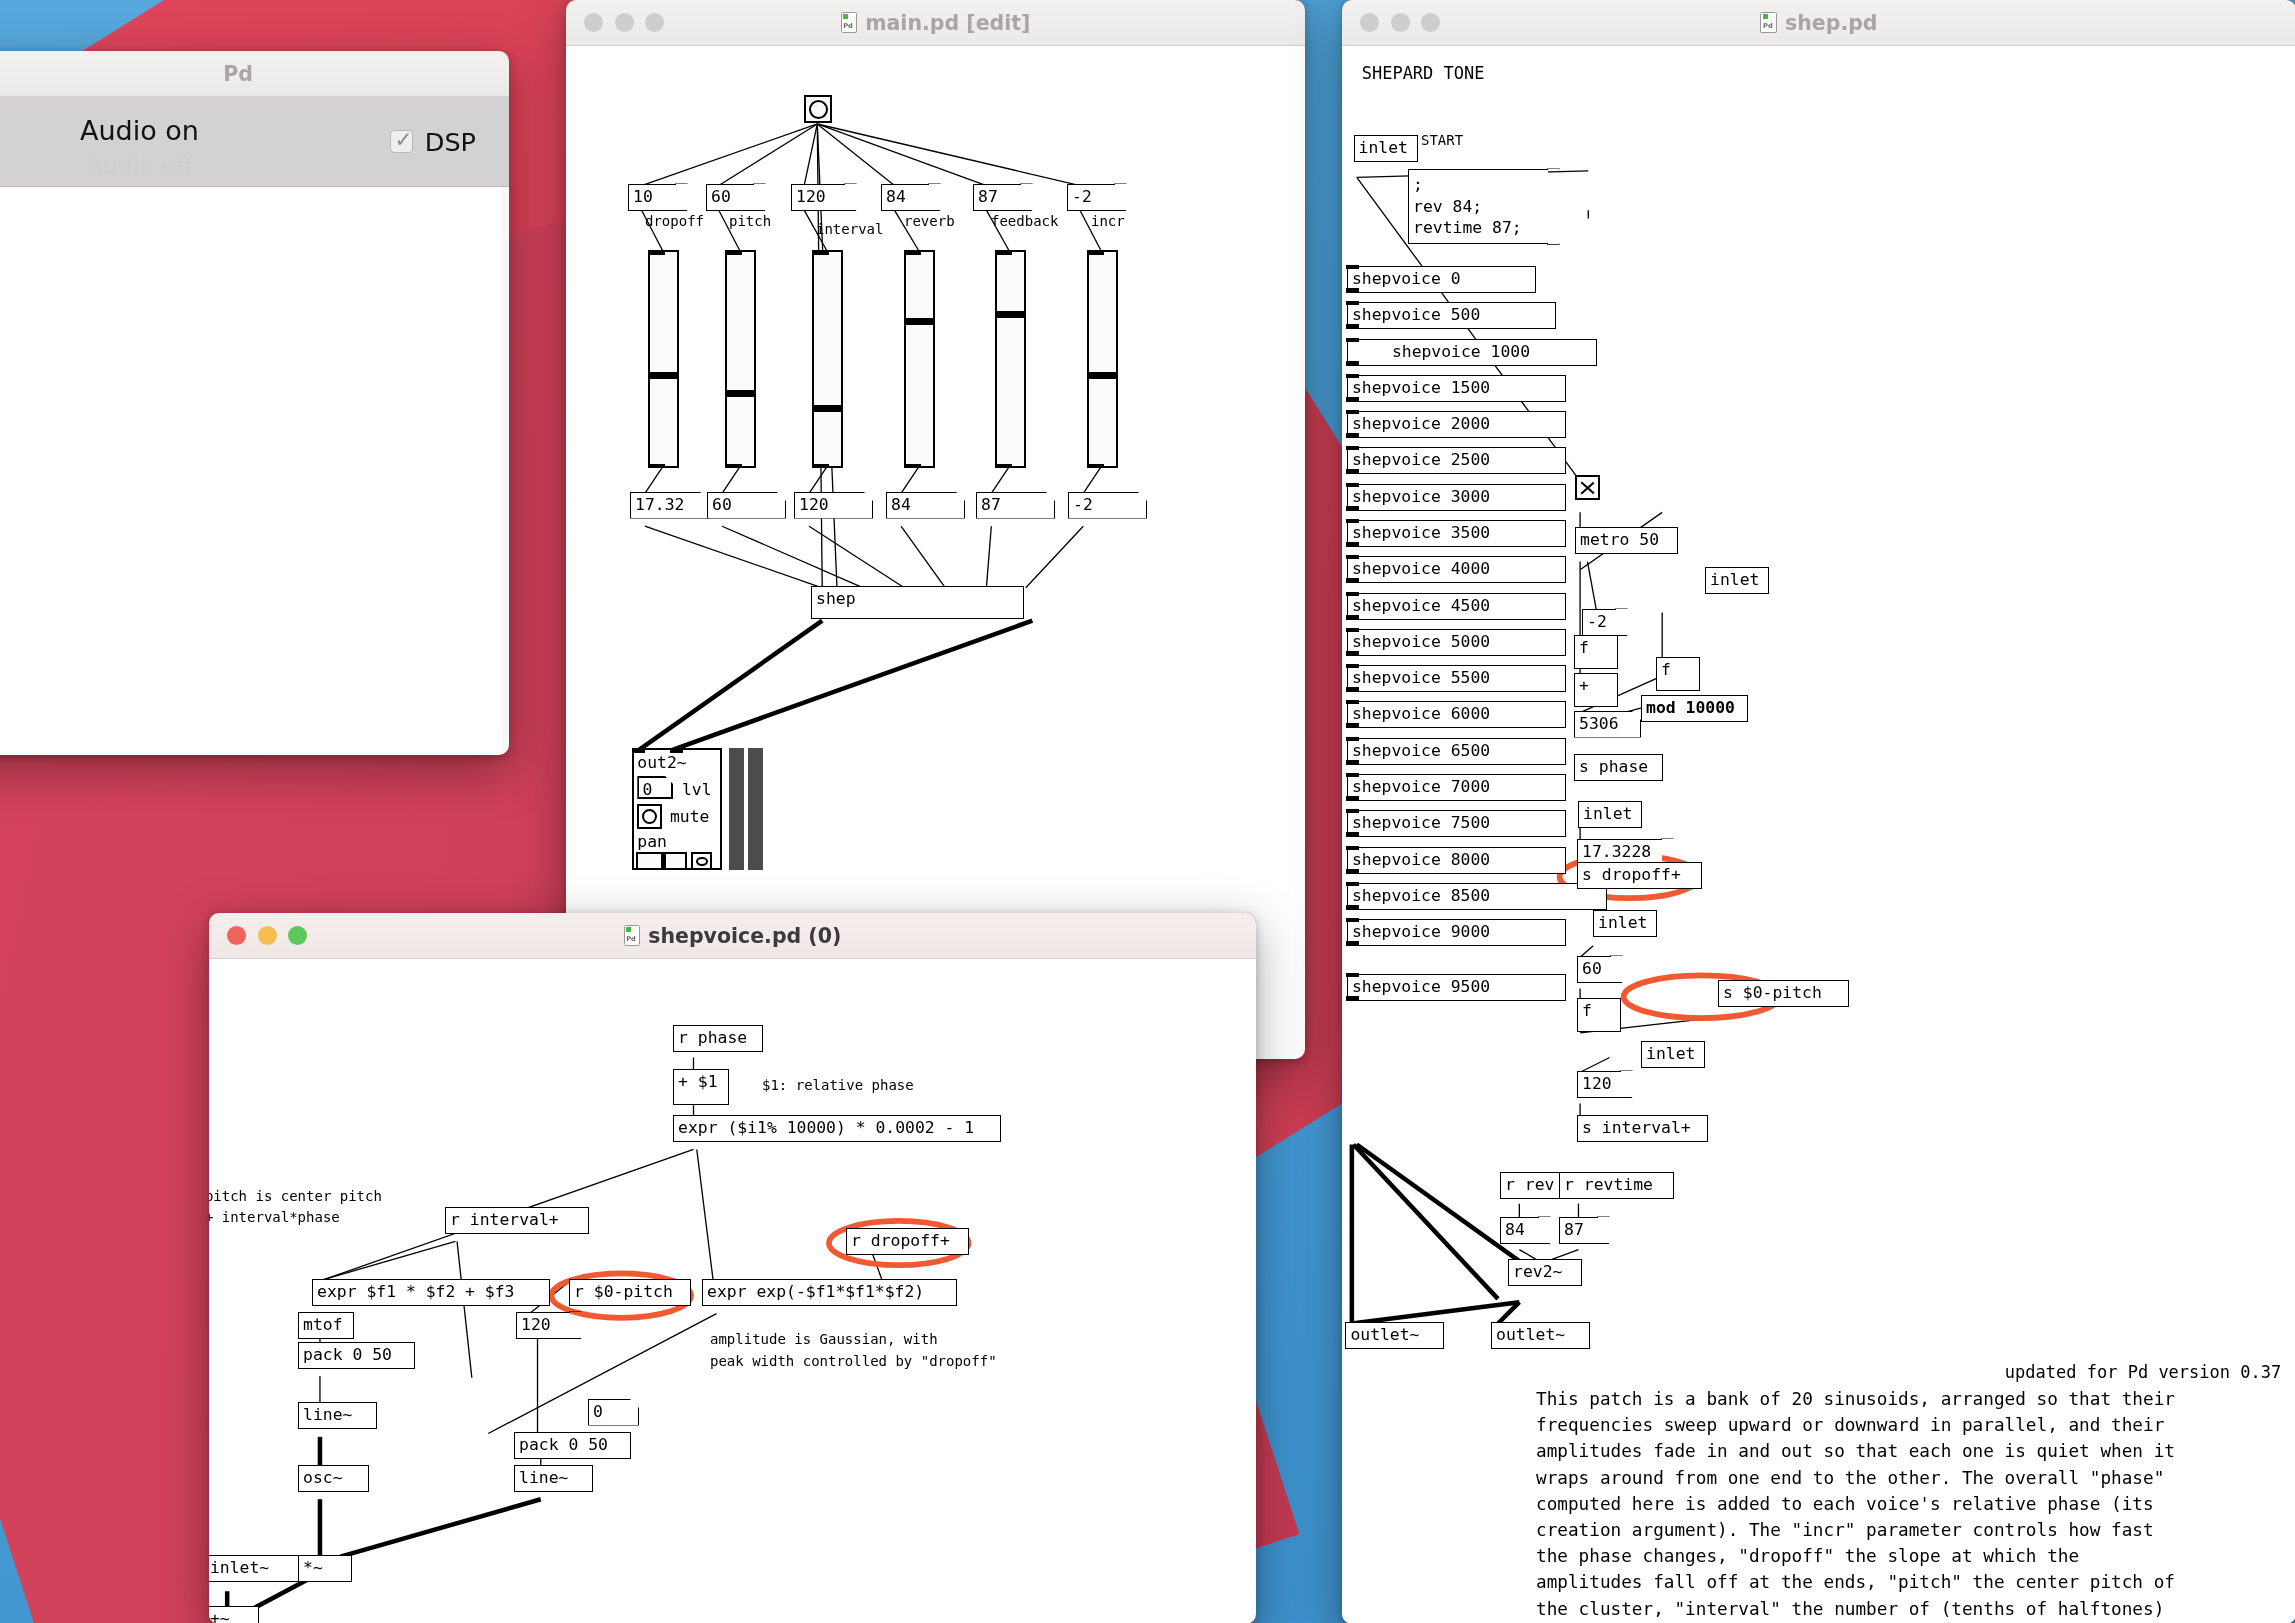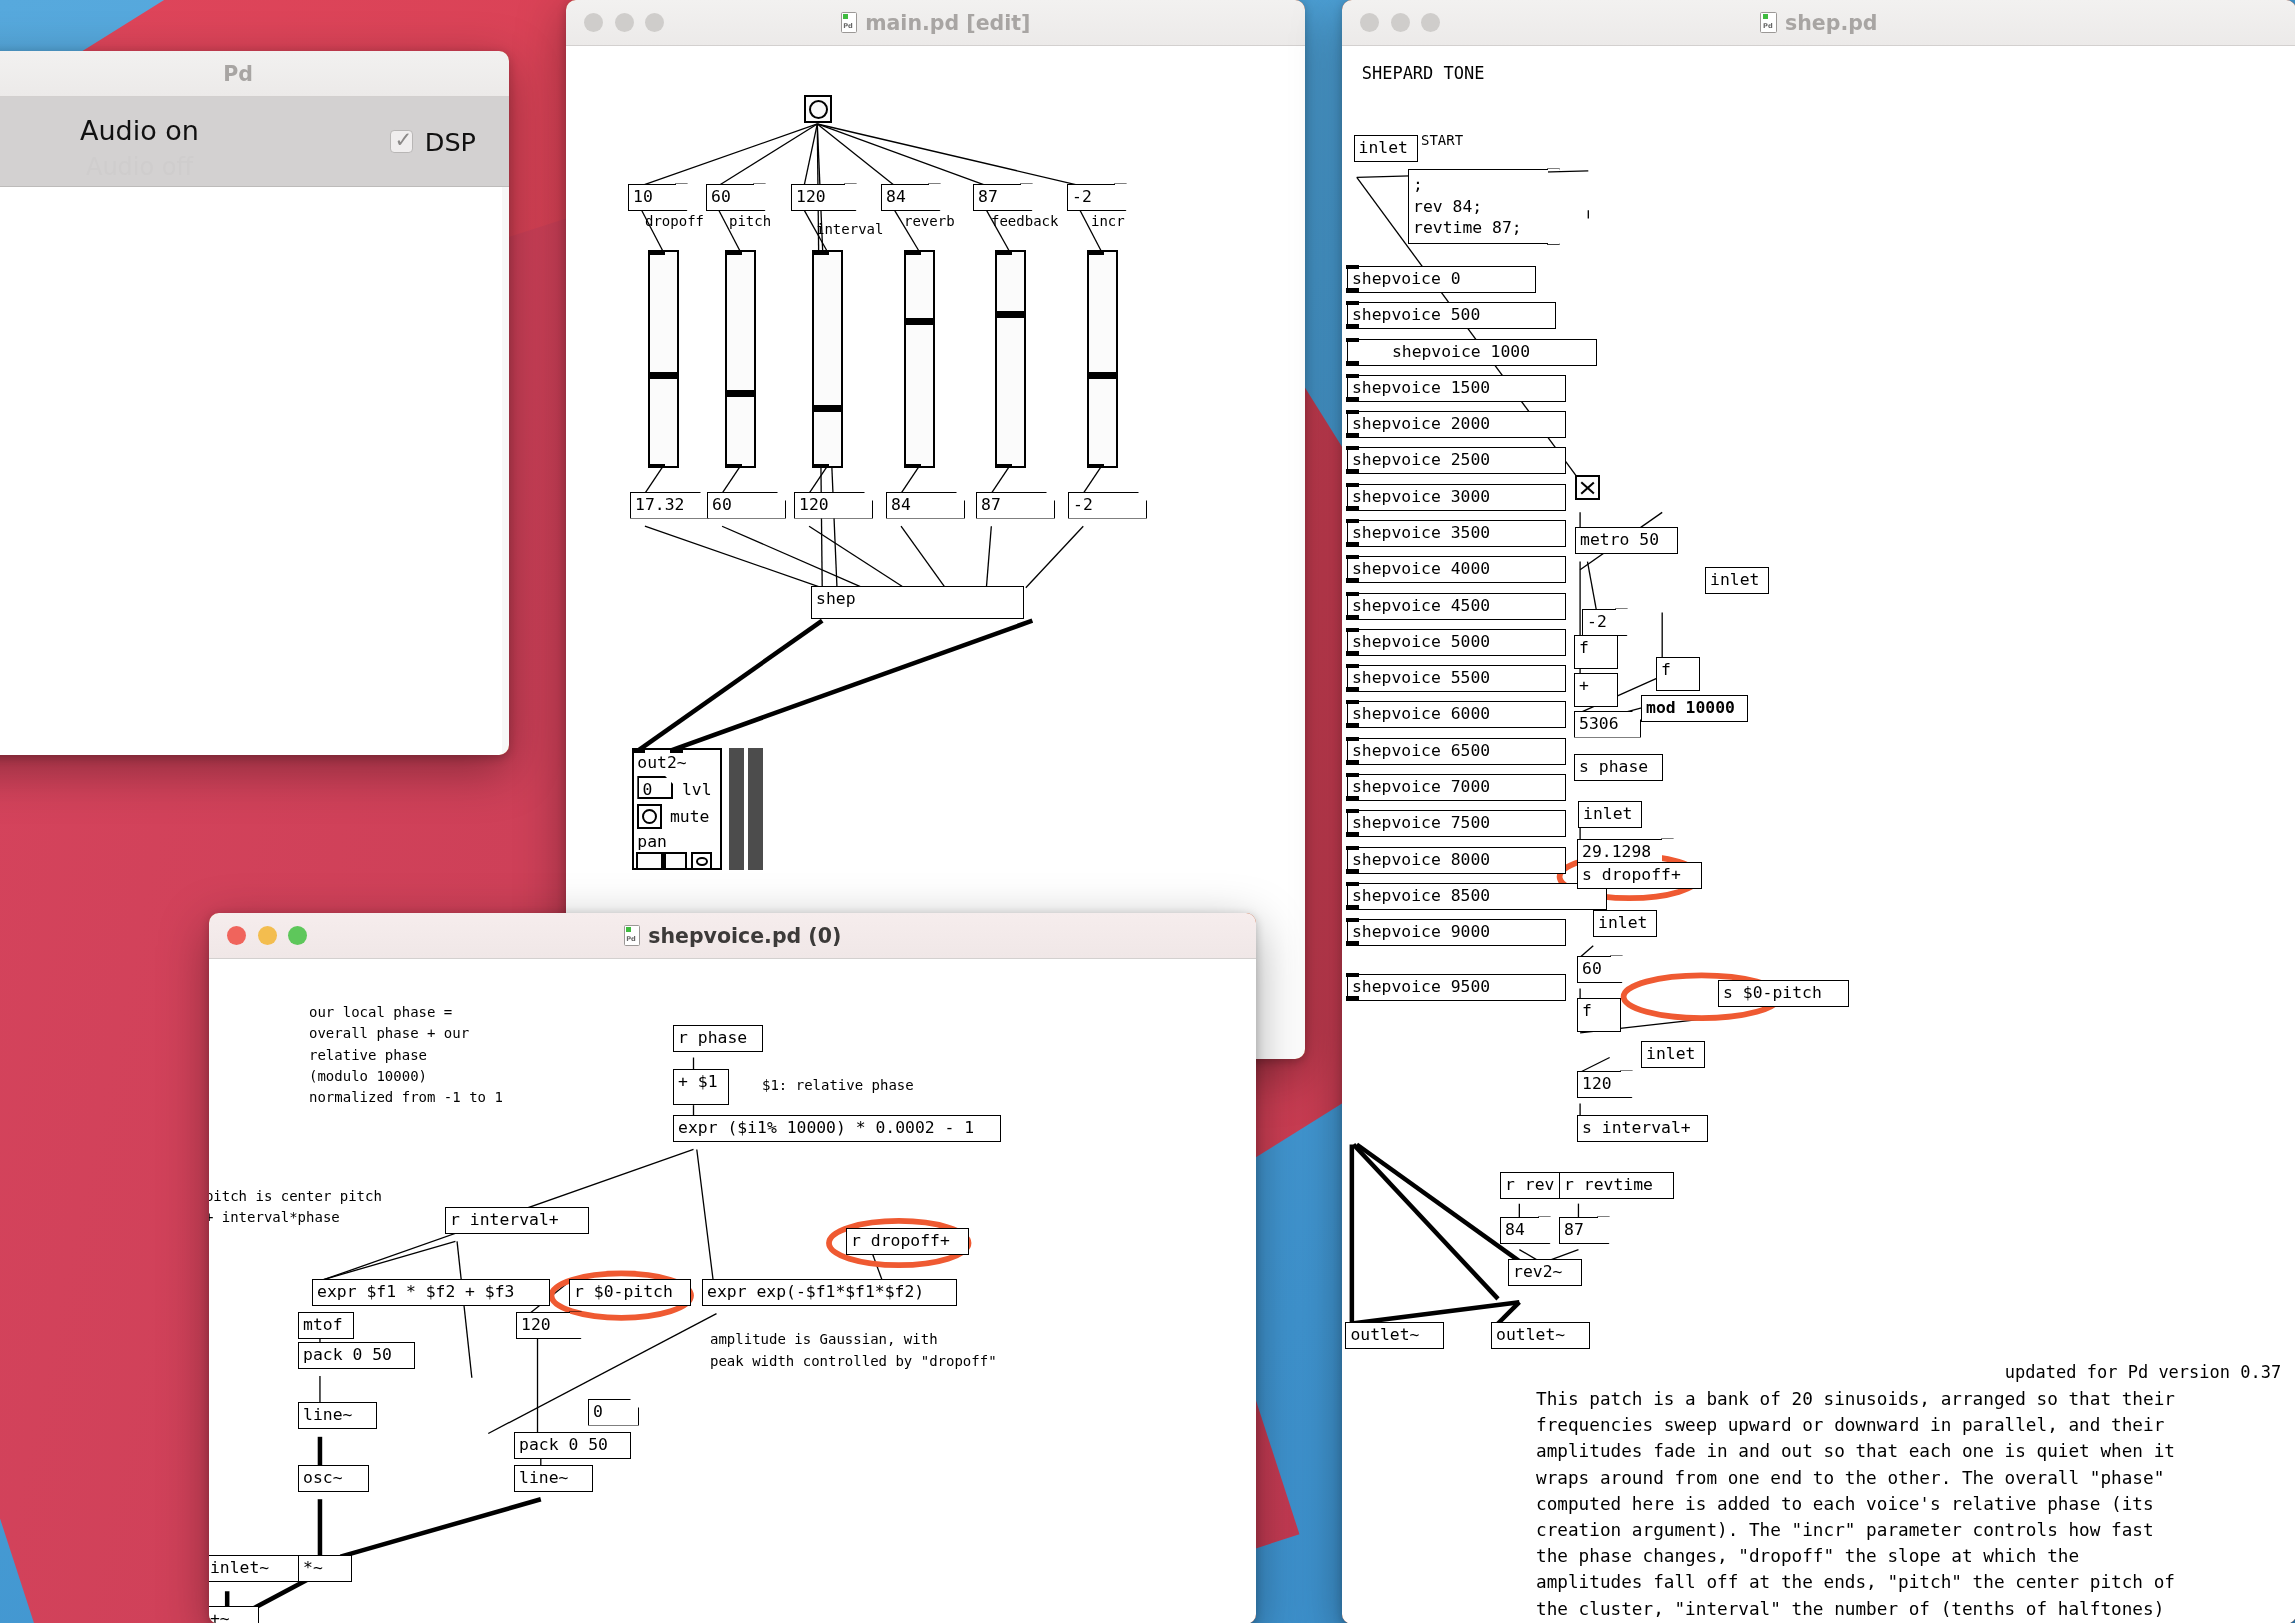--- a/index.html
+++ b/index.html
@@ -452,21 +452,21 @@
     <div class="obj" style="left:363px; top:521px; width:64px;">inlet</div>
     <div class="msg" style="left:240px; top:563px; width:34px;">-2</div>
     <div class="obj" style="left:232px; top:589px; width:44px; height:34px;">f</div>
     <div class="obj" style="left:232px; top:627px; width:44px; height:34px;">+</div>
     <div class="obj" style="left:314px; top:611px; width:44px; height:34px;">f</div>
     <div class="obj" style="left:299px; top:649px; width:107px;font-weight:bold;">mod 10000</div>
     <div class="gatom" style="left:232px; top:665px; width:67px;">5306</div>
     <div class="obj" style="left:232px; top:708px; width:89px;">s phase</div>
 
     <div class="obj" style="left:236px; top:755px; width:64px;">inlet</div>
-    <div class="msg" style="left:235px; top:793px; width:85px;">29.1298</div>
+    <div class="msg" style="left:235px; top:793px; width:85px;">17.3228</div>
     <div class="obj" style="left:235px; top:816px; width:125px;">s dropoff+</div>
 
     <div class="obj" style="left:251px; top:864px; width:64px;">inlet</div>
     <div class="msg" style="left:235px; top:910px; width:34px;">60</div>
     <div class="obj" style="left:235px; top:952px; width:44px; height:34px;">f</div>
     <div class="obj" style="left:376px; top:934px; width:131px;">s $0-pitch</div>
 
     <div class="obj" style="left:299px; top:995px; width:64px;">inlet</div>
     <div class="msg" style="left:235px; top:1025px; width:44px;">120</div>
     <div class="obj" style="left:235px; top:1069px; width:131px;">s interval+</div>
@@ -527,25 +527,20 @@
       <line class="sig" x1="22" y1="770" x2="22" y2="790"></line>
       <line class="sig" x1="22" y1="808" x2="135" y2="748"></line>
       <line class="sig" x1="22" y1="830" x2="22" y2="852"></line>
     </svg>
 
     <svg class="annots" viewBox="0 0 1275 810" width="1047" height="665">
       <ellipse cx="502" cy="410" rx="85" ry="27"></ellipse>
       <ellipse cx="840" cy="346" rx="85" ry="27"></ellipse>
     </svg>
 
-    <div class="comment" style="left:100px; top:43px; line-height:1.52;">our local phase =
-overall phase + our
-relative phase
-(modulo 10000)
-normalized from -1 to 1</div>
     <div class="comment" style="left:-4.1px; top:227px; line-height:1.52;">pitch is center pitch
 + interval*phase</div>
     <div class="comment" style="left:501px; top:369px; line-height:1.6;">amplitude is Gaussian, with
 peak width controlled by "dropoff"</div>
 
     <div class="obj" style="left:464px; top:66px; width:90px;">r phase</div>
     <div class="obj" style="left:464px; top:110px; width:56px; height:36px;">+ $1</div>
     <div class="comment" style="left:553px; top:117px;">$1: relative phase</div>
     <div class="obj" style="left:464px; top:156px; width:328px;">expr ($i1% 10000) * 0.0002 - 1</div>
 

